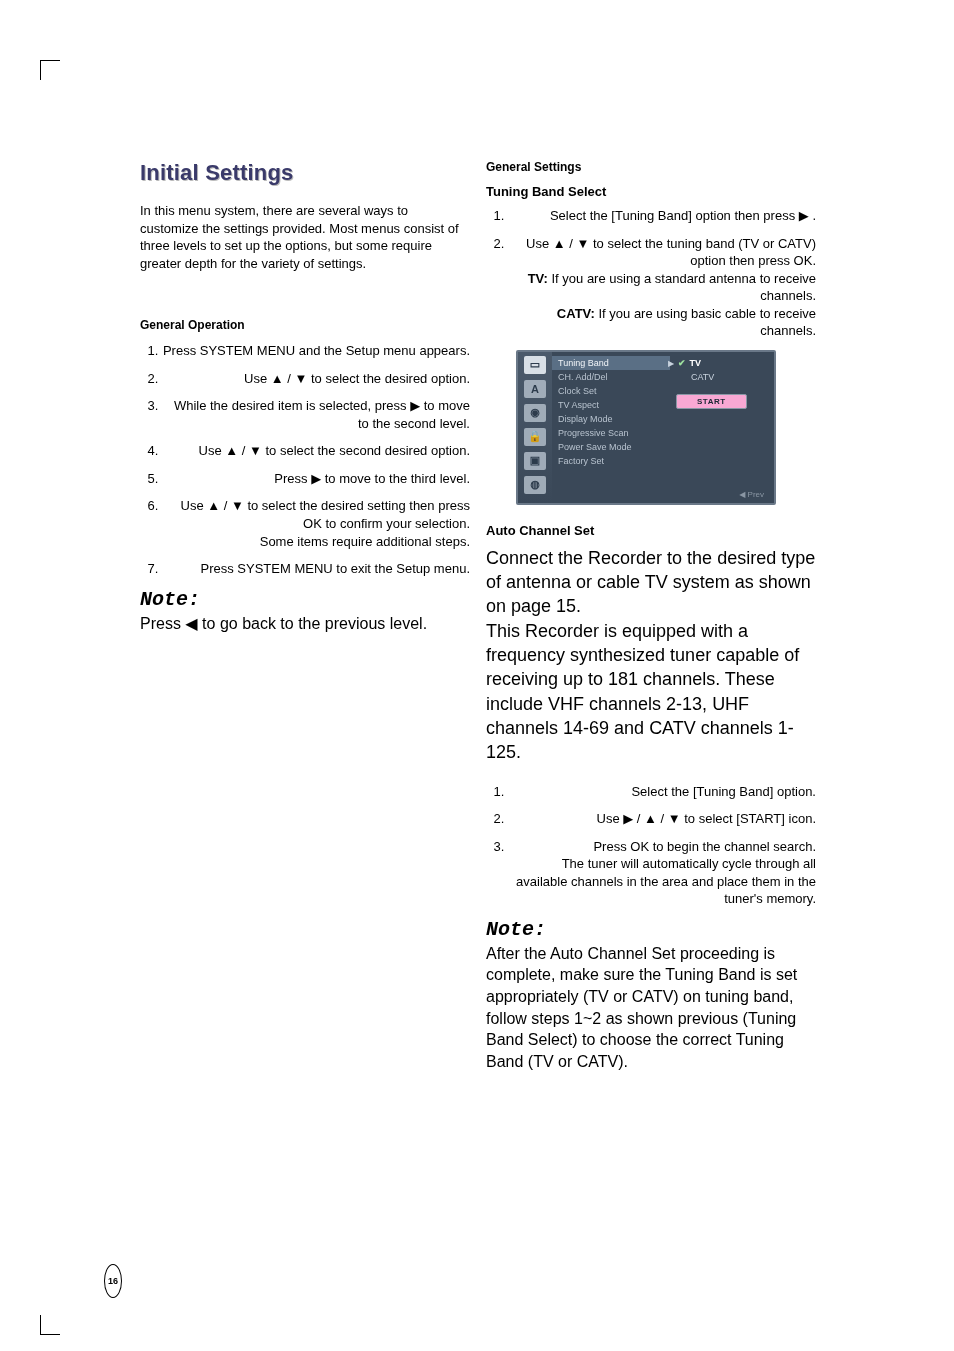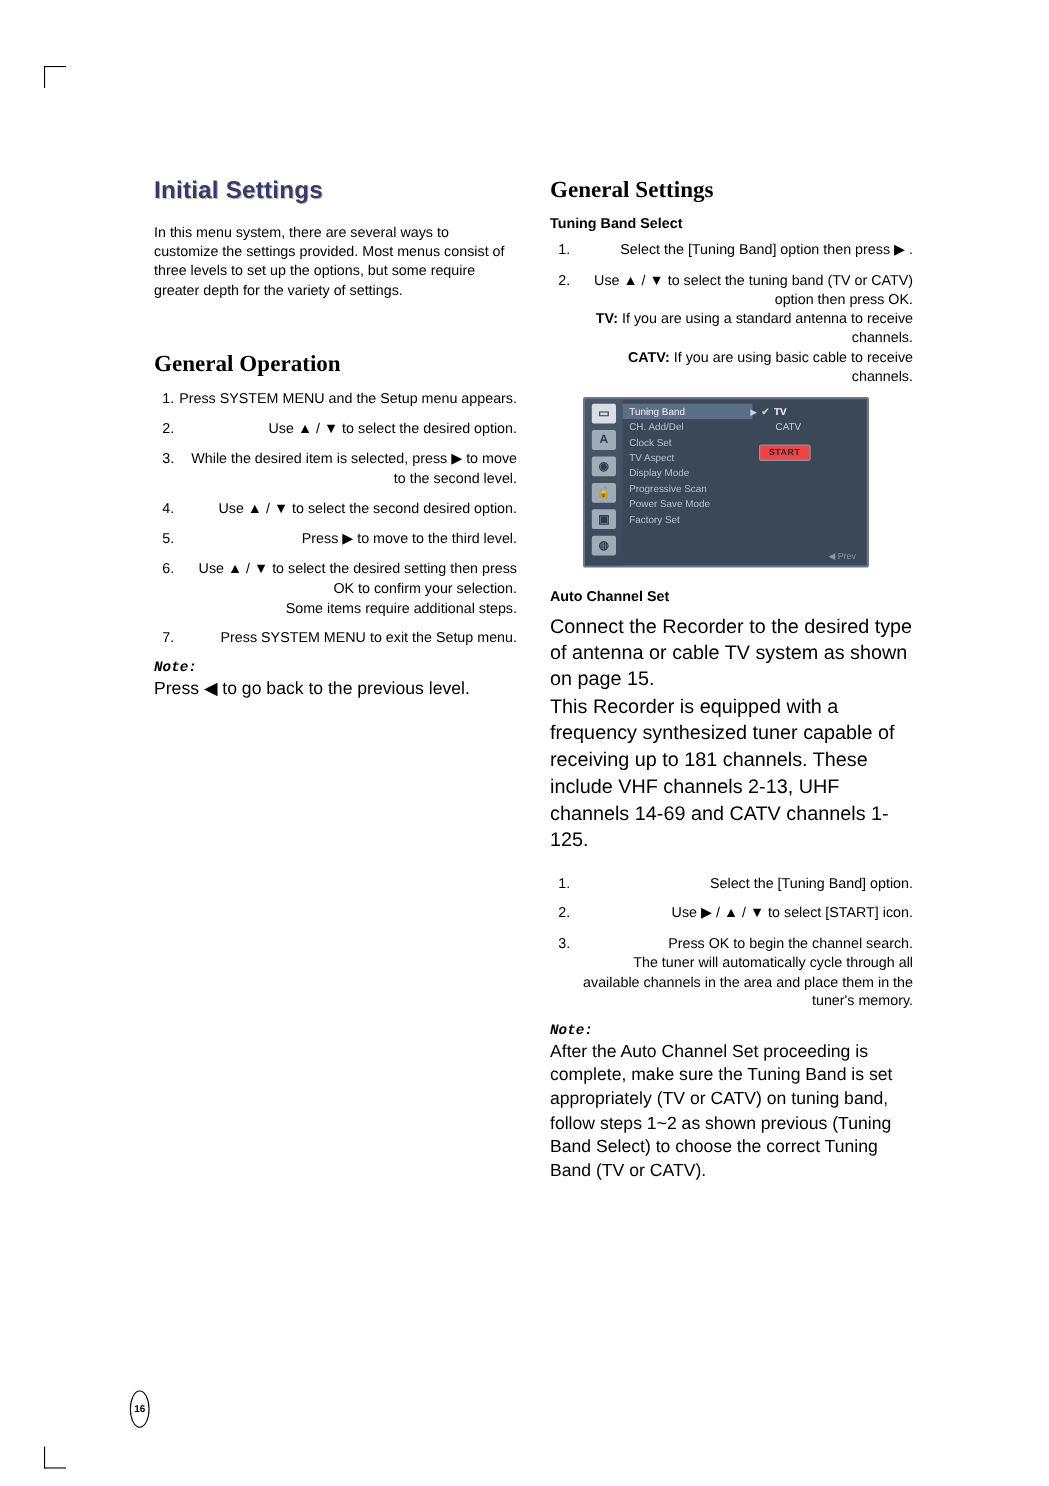--- a/index.html
+++ b/index.html
@@ -10,62 +10,61 @@
     font-family: Arial, Helvetica, sans-serif;
     color: #000;
     position: relative;
   }
   .page {
     position: absolute;
     left: 140px;
     top: 160px;
     width: 690px;
     display: flex;
-    gap: 30px;
+    gap: 16px;
   }
   .crop-tl { position:absolute; left:40px; top:60px; width:20px; height:20px; border-left:1px solid #000; border-top:1px solid #000; }
   .crop-bl { position:absolute; left:40px; top:1315px; width:20px; height:20px; border-left:1px solid #000; border-bottom:1px solid #000; }
   .col { width: 330px; }
   .title {
     font-size: 22px;
     font-weight: bold;
     color: #3a3a6a;
     text-shadow: 1px 1px 0 #bbb;
     margin-bottom: 16px;
     letter-spacing: 0.2px;
   }
   .intro {
     font-size: 13px;
     line-height: 1.35;
     margin-bottom: 46px;
   }
   .h2 {
-    font-size: 21px;
+    font-size: 12px;
     font-weight: bold;
     margin-bottom: 10px;
-    font-family: Liberation Serif, serif;
   }
   .h3 {
     font-size: 13px;
     font-weight: bold;
     margin-bottom: 8px;
   }
   ol.steps {
     list-style: decimal;
     padding-left: 22px;
     font-size: 13px;
     line-height: 1.35;
     text-align: right;
   }
   ol.steps > li { margin-bottom: 10px; }
   .note-h {
     font-family: "Courier New", monospace;
     font-style: italic;
     font-weight: bold;
-    font-size: 13px;
+    font-size: 20px;
     margin-top: 6px;
     margin-bottom: 2px;
   }
   .note-body {
     font-size: 16px;
     line-height: 1.35;
     margin-bottom: 18px;
   }
   .para {
     font-size: 18px;
@@ -129,43 +128,43 @@
     padding: 2px 2px;
     display:flex; align-items:center; gap:4px;
   }
   .osd-opt .chk { color:#9fe29f; font-size:9px; }
   .osd-opt.sel { color:#fff; font-weight:bold; }
   .osd-start {
     display:inline-block;
     font-size: 8px;
     font-weight:bold;
     color:#1a2733;
-    background:#ef4444;
+    background:#f9a8d4;
     border:1px solid #8a98a6;
-    padding: 2px 8px;
+    padding: 2px 20px;
     border-radius: 2px;
     margin-top: 0;
     letter-spacing:0.5px;
   }
   .osd-prev {
     position:absolute;
     right:10px; bottom:4px;
     font-size:8px;
     color:#8a96a4;
     text-align:right;
   }
   .osd-caret {
     position:absolute;
     left:150px; top:7px;
     font-size:8px; color:#c8d2dd;
   }
 
   .page-num {
     position: absolute;
-    left: 118px;
+    left: 104px;
     top: 1264px;
     width: 18px; height: 34px;
     border: 1px solid #000;
     border-radius: 50%;
     font-size: 9px;
     font-weight: bold;
     display:flex; align-items:center; justify-content:center;
   }
 </style>
 </head>

